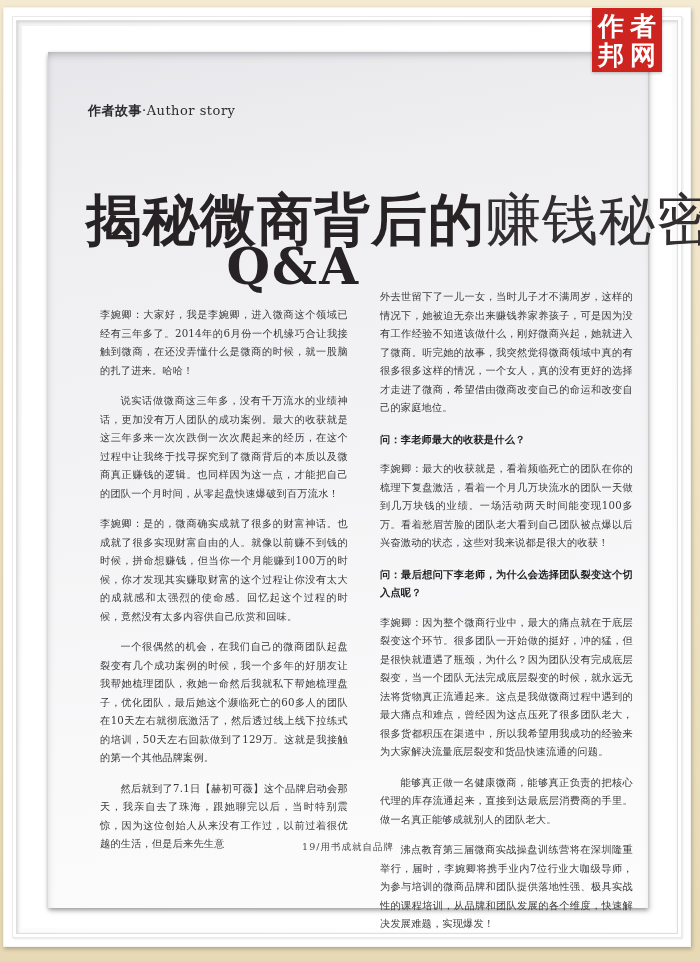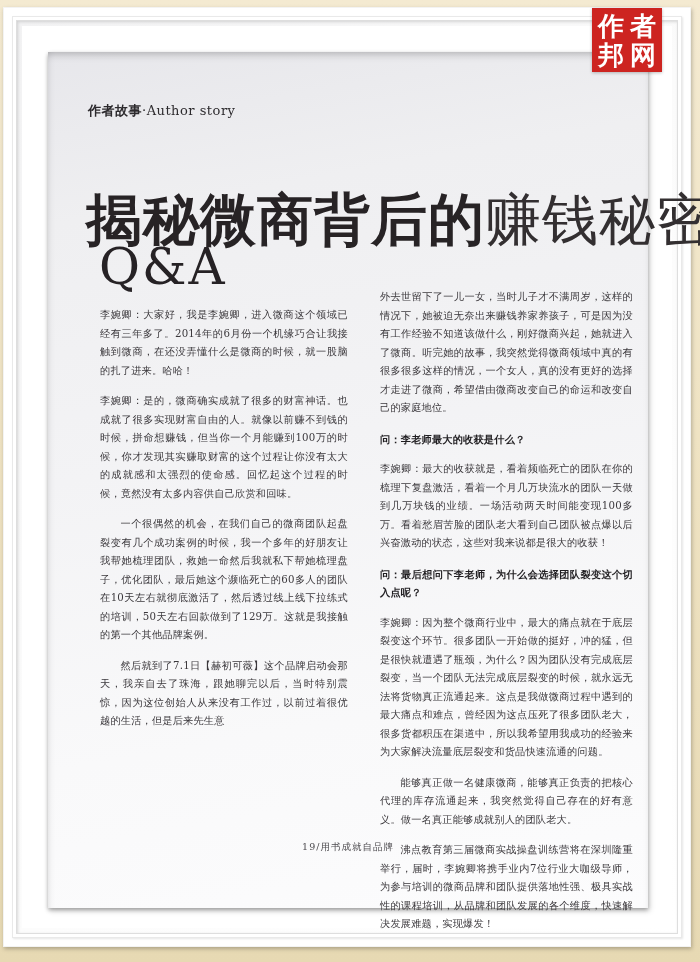--- a/index.html
+++ b/index.html
@@ -68,21 +68,21 @@
   .title {
     position:absolute; top:94px; left:38px; right:28px;
     font-size:56px; line-height:1.25; color:#272325;
     letter-spacing:1px; white-space:nowrap;
   }
   .title .t-bold  { font-weight:bold; }
   .title .t-light { font-weight:normal; color:#332f31; }
 
   .qa-heading {
     font-size:50px; line-height:1; letter-spacing:2px;
-    color:#262225; margin:0 0 14px 11px; font-weight:normal;
+    color:#262225; margin:0 0 14px 11px; font-weight:bold;text-align:right;
   }
 
   .col { position:absolute; }
   .col-left  { left:40px;  top:190px; width:272px; }
   .col-right { left:320px; top:224px; width:277px; }
 
   .col p {
     margin:12px; font-size:10.2px; line-height:18.5px;
     text-align:justify; color:#3b383c; letter-spacing:.2px;
   }
@@ -116,29 +116,30 @@
     <span class="cn">作者故事</span><span class="en">·Author story</span>
   </div>
 
   <h1 class="title">
     <span class="t-bold">揭秘微商背后的</span><span class="t-light">赚钱秘密</span>
   </h1>
 
   <div class="col col-left">
     <h2 class="qa-heading">Q&amp;A</h2>
     <p>李婉卿：大家好，我是李婉卿，进入微商这个领域已经有三年多了。2014年的6月份一个机缘巧合让我接触到微商，在还没弄懂什么是微商的时候，就一股脑的扎了进来。哈哈！</p>
+    <p class="indent">说实话做微商这三年多，没有千万流水的业绩神话，更加没有万人团队的成功案例。最大的收获就是这三年多来一次次跌倒一次次爬起来的经历，在这个过程中让我终于找寻探究到了微商背后的本质以及微商真正赚钱的逻辑。也同样因为这一点，才能把自己的团队一个月时间，从零起盘快速爆破到百万流水！</p>
     <p>李婉卿：是的，微商确实成就了很多的财富神话。也成就了很多实现财富自由的人。就像以前赚不到钱的时候，拼命想赚钱，但当你一个月能赚到100万的时候，你才发现其实赚取财富的这个过程让你没有太大的成就感和太强烈的使命感。回忆起这个过程的时候，竟然没有太多内容供自己欣赏和回味。</p>
     <p class="indent">一个很偶然的机会，在我们自己的微商团队起盘裂变有几个成功案例的时候，我一个多年的好朋友让我帮她梳理团队，救她一命然后我就私下帮她梳理盘子，优化团队，最后她这个濒临死亡的60多人的团队在10天左右就彻底激活了，然后透过线上线下拉练式的培训，50天左右回款做到了129万。这就是我接触的第一个其他品牌案例。</p>
     <p class="indent">然后就到了7.1日【赫初可薇】这个品牌启动会那天，我亲自去了珠海，跟她聊完以后，当时特别震惊，因为这位创始人从来没有工作过，以前过着很优越的生活，但是后来先生意</p>
   </div>
 
   <div class="col col-right">
     <p>外去世留下了一儿一女，当时儿子才不满周岁，这样的情况下，她被迫无奈出来赚钱养家养孩子，可是因为没有工作经验不知道该做什么，刚好微商兴起，她就进入了微商。听完她的故事，我突然觉得微商领域中真的有很多很多这样的情况，一个女人，真的没有更好的选择才走进了微商，希望借由微商改变自己的命运和改变自己的家庭地位。</p>
     <p class="q">问：李老师最大的收获是什么？</p>
     <p>李婉卿：最大的收获就是，看着频临死亡的团队在你的梳理下复盘激活，看着一个月几万块流水的团队一天做到几万块钱的业绩。一场活动两天时间能变现100多万。看着愁眉苦脸的团队老大看到自己团队被点爆以后兴奋激动的状态，这些对我来说都是很大的收获！</p>
     <p class="q">问：最后想问下李老师，为什么会选择团队裂变这个切入点呢？</p>
     <p>李婉卿：因为整个微商行业中，最大的痛点就在于底层裂变这个环节。很多团队一开始做的挺好，冲的猛，但是很快就遭遇了瓶颈，为什么？因为团队没有完成底层裂变，当一个团队无法完成底层裂变的时候，就永远无法将货物真正流通起来。这点是我做微商过程中遇到的最大痛点和难点，曾经因为这点压死了很多团队老大，很多货都积压在渠道中，所以我希望用我成功的经验来为大家解决流量底层裂变和货品快速流通的问题。</p>
-    <p class="indent">能够真正做一名健康微商，能够真正负责的把核心代理的库存流通起来，我突然觉得自己存在的好有意义。做一名真正能够成就别人的团队老大。</p>
+    <p class="indent">能够真正做一名健康微商，能够真正负责的把核心代理的库存流通起来，直接到达最底层消费商的手里。做一名真正能够成就别人的团队老大。</p>
     <p class="indent">沸点教育第三届微商实战操盘训练营将在深圳隆重举行，届时，李婉卿将携手业内7位行业大咖级导师，为参与培训的微商品牌和团队提供落地性强、极具实战性的课程培训，从品牌和团队发展的各个维度，快速解决发展难题，实现爆发！</p>
   </div>
 
   <div class="page-footer">19/用书成就自品牌</div>
 </div>
 
 </body></html>

